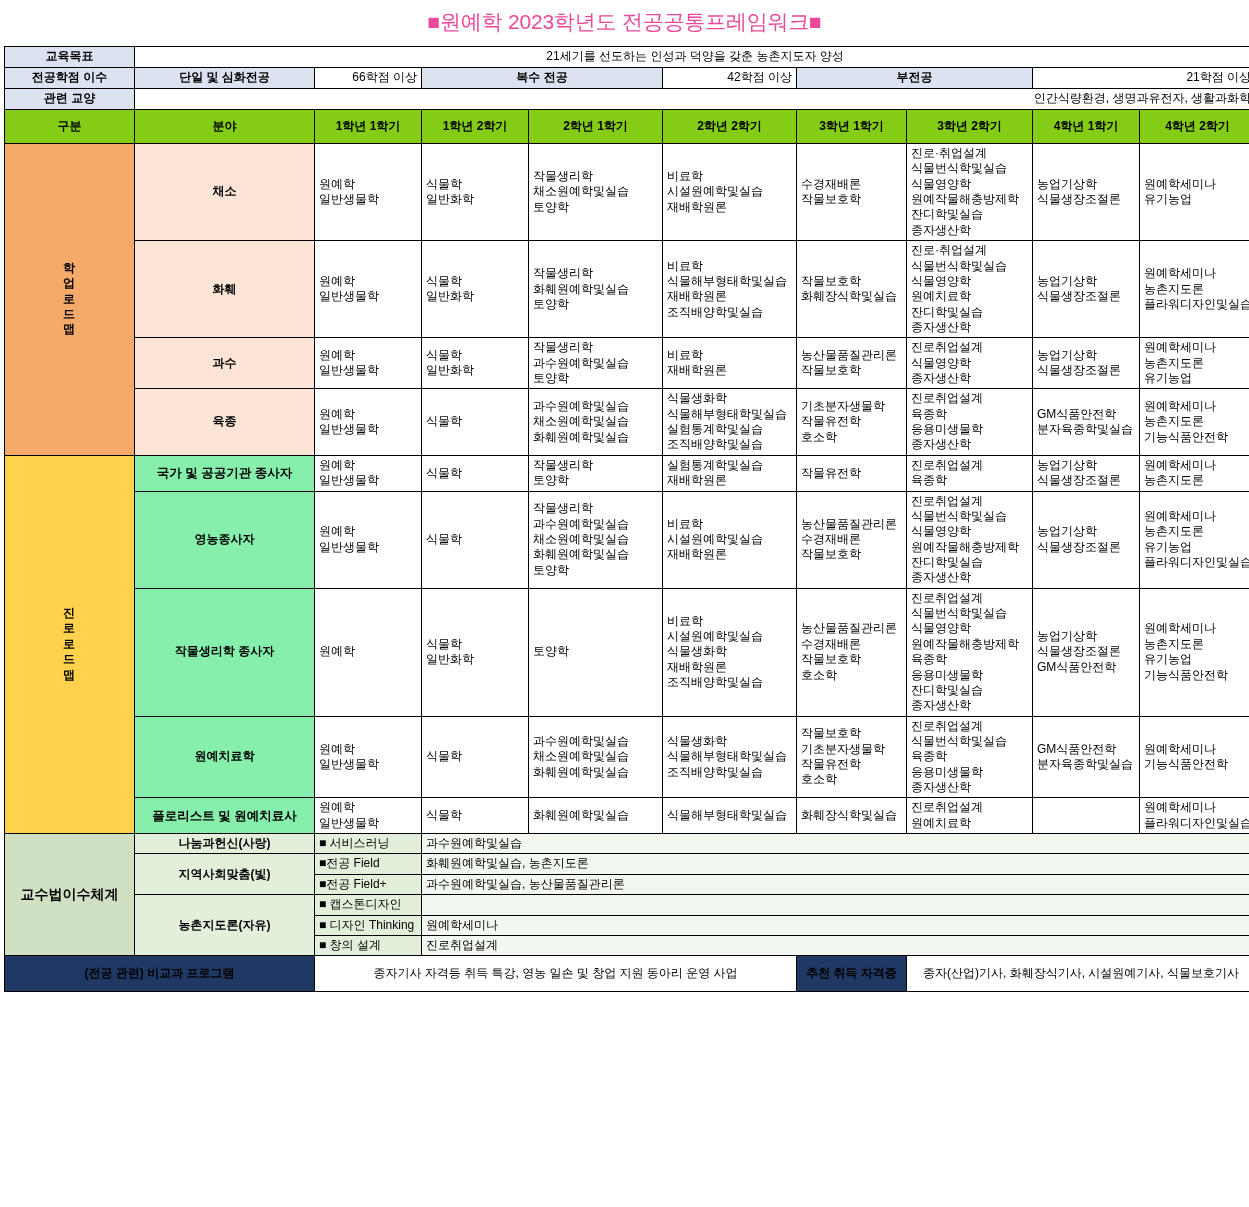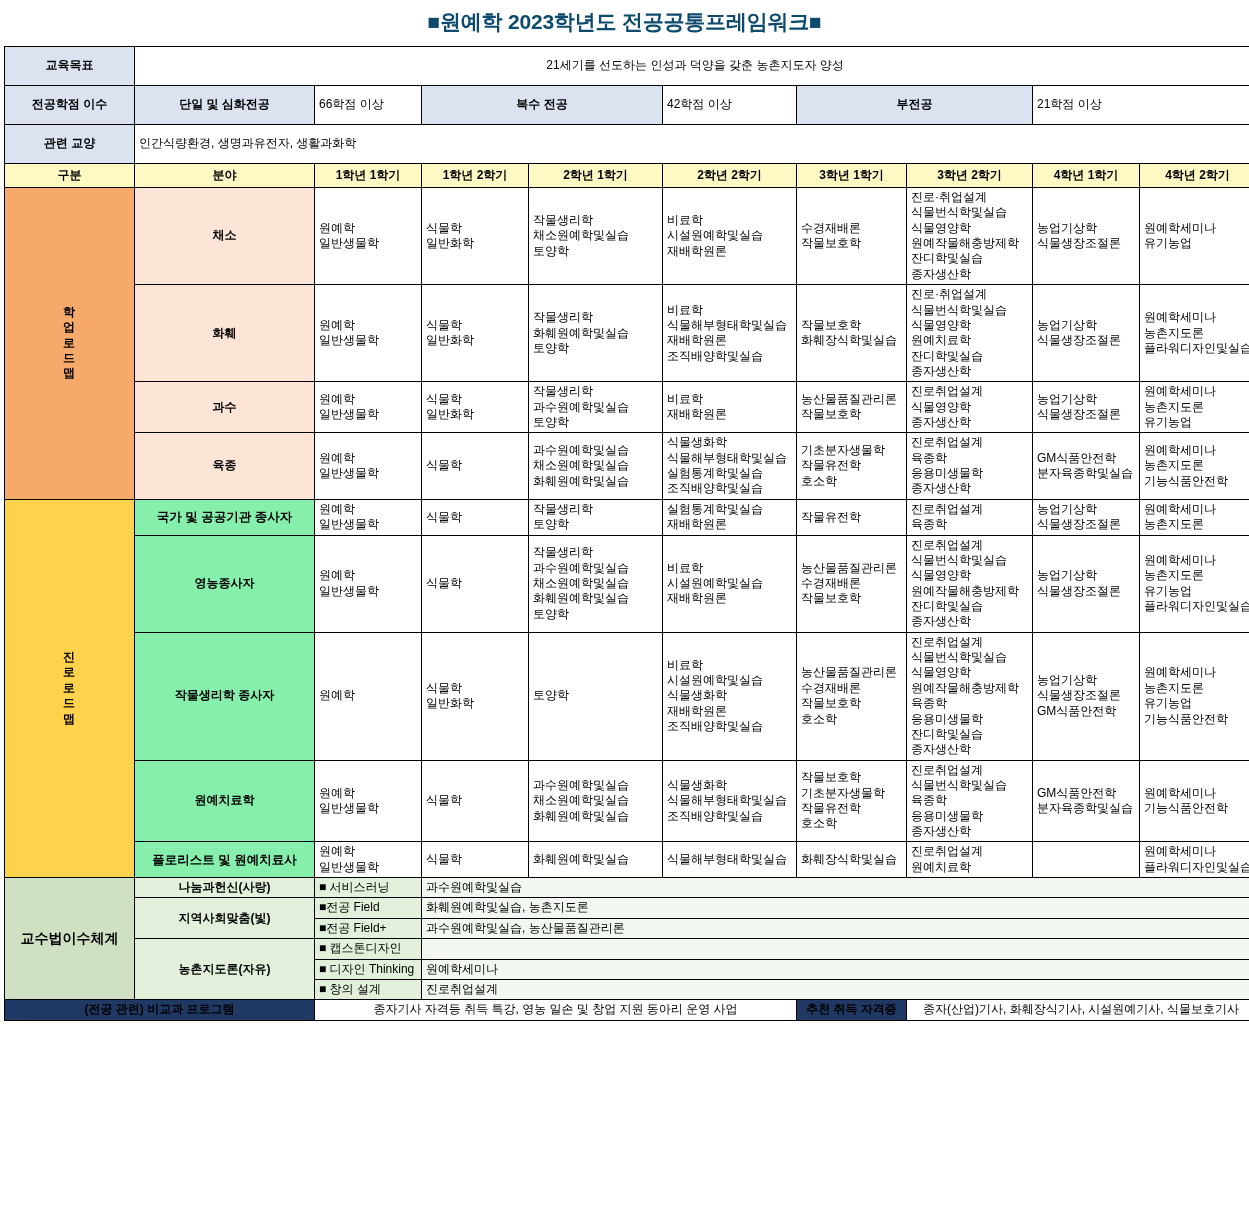--- a/index.html
+++ b/index.html
@@ -11,22 +11,22 @@
   #page {
     width: 1249px;
     height: 1207px;
     position: relative;
     background: #ffffff;
     overflow: hidden;
   }
   .title {
     text-align: center;
     font-size: 21px;
-    font-weight: bold;
-    color: #0c4a6e;
+    font-weight: normal;
+    color: #ec4899;
     padding: 8px 0 10px 0;
     letter-spacing: -0.2px;
   }
   table.main {
     border-collapse: collapse;
     width: 1241px;
     margin: 0 4px;
     table-layout: fixed;
   }
   table.main td, table.main th {
@@ -35,34 +35,34 @@
     color: #000;
     padding: 2px 4px;
     vertical-align: middle;
     line-height: 1.28;
   }
   .c-label {
     background: #dce3f0;
     text-align: center;
     font-size: 12.5px;
     font-weight: bold;
-    height: 39px;
+    height: 21px;
   }
   .c-plain {
     background: #ffffff;
-    text-align: left;
+    text-align: right;
     font-size: 12.5px;
   }
   .hdr {
-    background: #fef9c3;
+    background: #84cc16;
     color: #ffffff;
     text-align: center;
     font-weight: bold;
     font-size: 12.5px;
-    height: 24px;
+    height: 34px;
   }
   .vert-head {
     background: #f5a96a;
     text-align: center;
     font-weight: bold;
     font-size: 24px;
     letter-spacing: 1px;
     line-height: 1.22;
     width: 60px;
   }
@@ -111,21 +111,21 @@
     text-align: left;
     font-size: 11.5px;
     padding-left: 6px;
   }
   .footer-label {
     background: #1f3864;
     color: #fff;
     text-align: center;
     font-weight: bold;
     font-size: 13px;
-    height: 20px;
+    height: 36px;
   }
   .footer-val {
     background: #ffffff;
     text-align: center;
     font-size: 12px;
   }
   .goal-val {
     text-align: center;
     font-size: 13px;
   }

